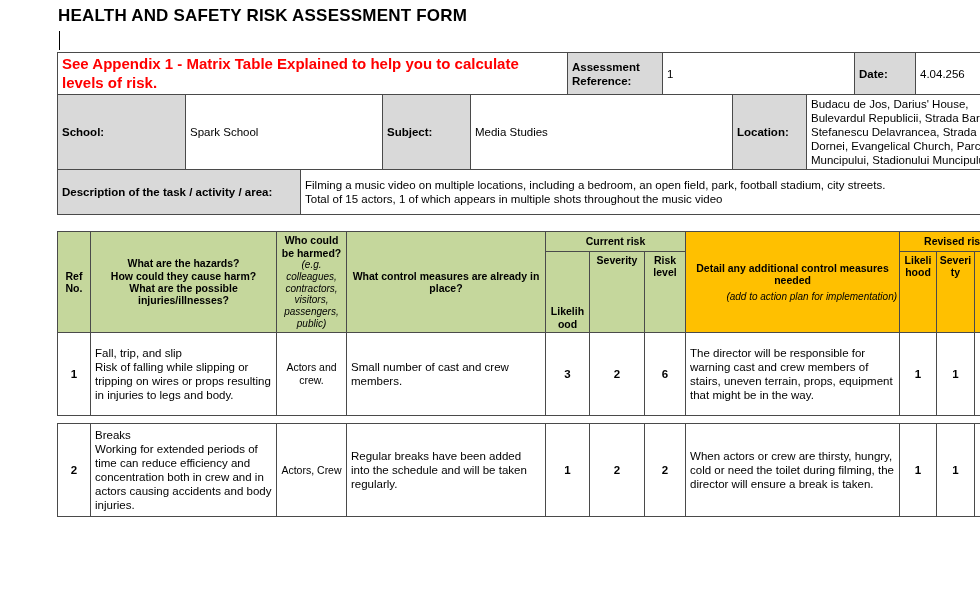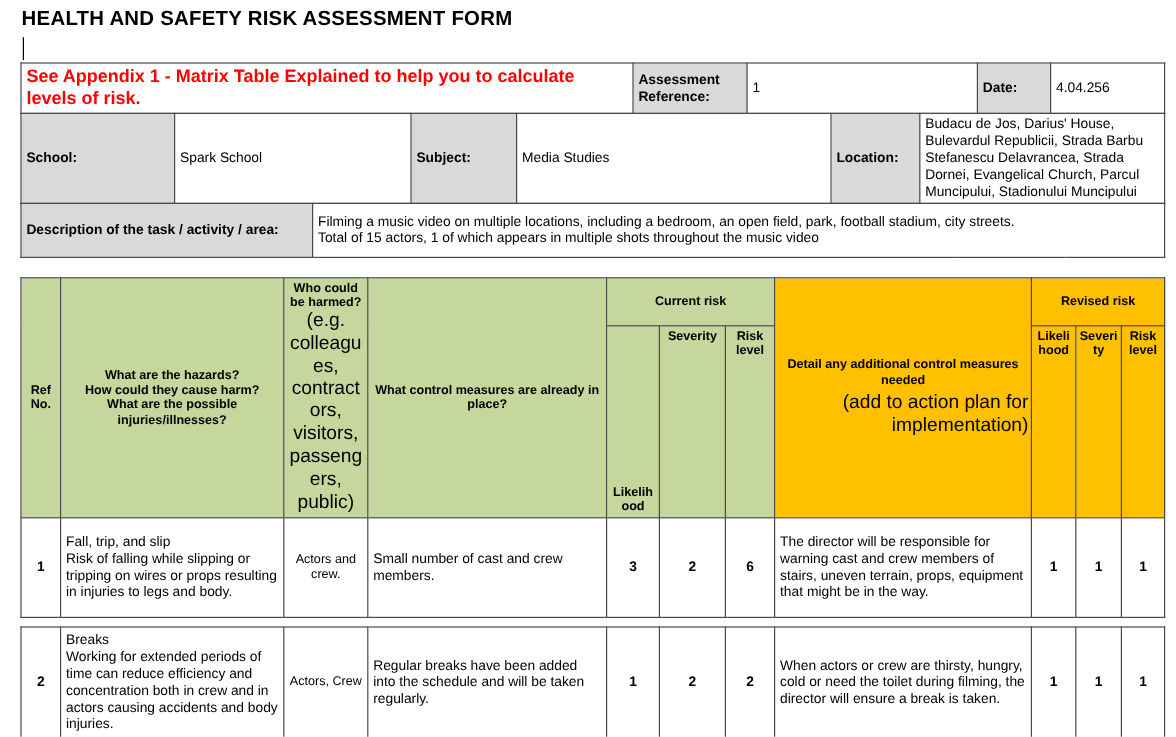--- a/index.html
+++ b/index.html
@@ -13,20 +13,21 @@
   body {
     font-family: "Liberation Sans", sans-serif;
     color: #000000;
   }
   .page {
     position: relative;
     width: 980px;
     height: 614px;
     background: #ffffff;
     box-sizing: border-box;
+    padding-left: 40px;
   }
   .doc-title {
     font-size: 17px;
     font-weight: bold;
     letter-spacing: 0.2px;
     padding: 6px 0 4px 18px;
     line-height: 1.2;
   }
   .caret-line {
     position: relative;
@@ -72,21 +73,22 @@
   .orange { background: #ffc000; }
   .tbl-main th {
     font-weight: bold;
     text-align: center;
     font-size: 10.5px;
     line-height: 1.18;
     padding: 2px 2px;
   }
   .th-sub {
     font-weight: normal;
-    font-size: 16px;
+    font-size: 10px;
+    font-style: italic;
   }
   .tbl-main td {
     font-size: 11.5px;
   }
   .num-sm {
     text-align: center;
     font-size: 8px;
     font-weight: bold;
   }
   .num-lg {

